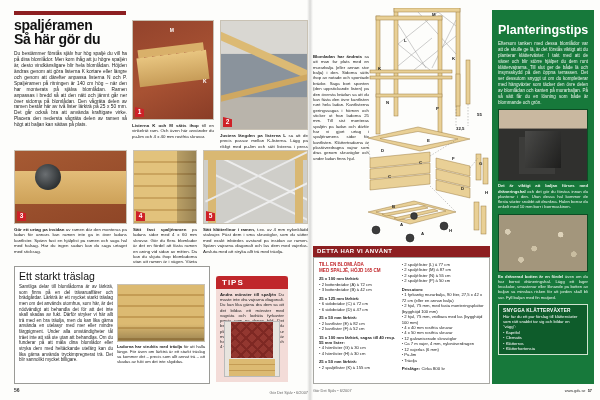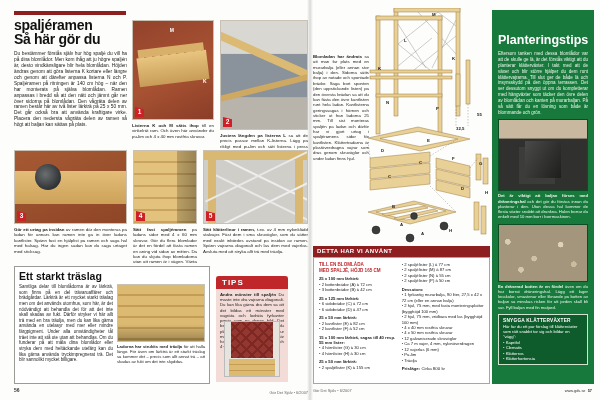--- a/index.html
+++ b/index.html
@@ -24,21 +24,21 @@
   .p3{left:14px;top:150px;width:113px;height:74px;background:linear-gradient(160deg,#a65a33,#8f4627)}
   .p3::before{content:"";position:absolute;left:0;top:28%;width:100%;height:46%;background:linear-gradient(#e3bd79,#cda158)}
   .p3::after{content:"";position:absolute;left:18%;top:18%;width:26px;height:26px;border-radius:50%;background:radial-gradient(circle at 40% 40%,#6b6f72,#2e3234 70%)}
   .p4{left:133px;top:150px;width:64px;height:74px;background:repeating-linear-gradient(#e2c27c 0 10px,#caa45e 10px 12px)}
   .p4::after{content:"";position:absolute;right:0;top:0;width:30%;height:100%;background:linear-gradient(90deg,rgba(0,0,0,.18),rgba(0,0,0,.32))}
   .p5{left:203px;top:150px;width:105px;height:74px;background:#cfcec9}
   .p5::before{content:"";position:absolute;left:8%;top:40%;width:110%;height:2px;background:#eee;transform:rotate(26deg);box-shadow:0 18px 0 #e9e9e9}
   .p5::after{content:"";position:absolute;left:8%;top:70%;width:110%;height:2px;background:#eee;transform:rotate(-26deg);box-shadow:0 -28px 0 #e9e9e9}
   .p5 .bar{position:absolute;background:#d9b873}
   .traslag-box{left:14px;top:266px;width:196px;height:118px;border:.6px solid #9a9a96;background:#fff;padding:3px 4px;overflow:hidden}
-  .traslag-title{font-size:10.5px;font-weight:bold;color:#111;margin-bottom:2px}
+  .traslag-title{font-size:10.5px;font-weight:normal;color:#111;margin-bottom:2px}
   .traslag-row{display:flex;gap:4px}
   .traslag-text{width:96px;font-size:4.5px;line-height:1.25;text-align:justify;color:#222}
   .pt{width:88px}
   .ptphoto{position:relative;width:88px;height:58px;border:.5px solid #c9c2b4;background:repeating-linear-gradient(#dcba72 0 9px,#c49c54 9px 11px)}
   .ptphoto::after{content:"";position:absolute;left:0;bottom:0;width:100%;height:30%;background:linear-gradient(rgba(0,0,0,0),rgba(0,0,0,.28))}
   .ptcap{font-size:4.2px;line-height:1.2;text-align:justify;color:#222;margin-top:2px}
   .tips-box{left:216px;top:276px;width:72px;height:106px;background:#f3dcd8;overflow:hidden}
   .tips-head{height:13px;background:#c0272b;border-radius:3px 3px 0 0;color:#fff;font-size:8px;font-weight:bold;line-height:13px;padding-left:6px;letter-spacing:1px}
   .tips-body{padding:3px 4px;font-size:4.3px;line-height:1.22;color:#222;text-align:justify}
   .tips-photo{position:absolute;right:8px;bottom:5px;width:56px;height:56px;border:.5px solid #bbb;background:#e7e4de}
@@ -55,21 +55,21 @@
   .mat-box{left:313px;top:257px;width:177px;height:127px;border:.6px solid #a7a7a2;background:#fff;padding:4px 5px;overflow:hidden}
   .mat-sub{color:#c1272b;font-weight:bold;font-size:4.6px;line-height:1.25;margin-bottom:2px}
   .mat-cols{display:flex;gap:6px}
   .mat-col{font-size:4.2px;line-height:1.3;color:#222}
   .mat-col.l{width:80px}
   .mat-col.r{width:86px}
   .mh{font-weight:bold;margin-top:3px}
   .msec .mi::before{content:"• "}
   .price{font-size:4.4px;margin-top:3px}
   
-  .sidebar{left:492px;top:10px;width:102px;height:374px;background:#17793b;padding:16px 6px 4px;overflow:hidden;color:#fff}
+  .sidebar{left:492px;top:10px;width:102px;height:374px;background:#17793b;padding:6px 6px 4px;overflow:hidden;color:#fff}
   .sb-title{font-size:12.5px;font-weight:bold;line-height:1.05;margin:8px 0 4px}
   .sb-text{font-size:4.5px;line-height:1.3;text-align:justify;color:#eef7ee}
   .sb-photo{position:relative;border:.5px solid #0d4d24;margin-top:4px}
   .sp1{height:72px;background:linear-gradient(#c9b8a0 0 26%,#30302e 27% 100%)}
   .sp1::after{content:"";position:absolute;left:30%;top:30%;width:40%;height:52%;background:linear-gradient(120deg,#4a4a48,#1e1e1d);box-shadow:-6px 6px 0 rgba(255,255,255,.06)}
   .sp2{height:58px;background:radial-gradient(circle 3px at 10% 30%,#d8cdb4 90%,rgba(0,0,0,0)) ,radial-gradient(circle 3px at 40% 60%,#cec2a6 90%,rgba(0,0,0,0)),radial-gradient(circle 3px at 70% 35%,#ded3ba 90%,rgba(0,0,0,0)),radial-gradient(circle 3px at 85% 70%,#c9bda0 90%,rgba(0,0,0,0)),radial-gradient(circle 3px at 25% 80%,#d3c7ac 90%,rgba(0,0,0,0)),#a3967c}
   .sb-cap{font-size:4.2px;line-height:1.25;text-align:justify;color:#eef7ee;margin-top:2px}
   .climber-box{border:.8px solid #cfe4cf;background:#0e5c2b;margin-top:4px;padding:3px 4px}
   .cb-title{font-size:4.8px;font-weight:bold;letter-spacing:.2px}
   .cb-intro{font-size:4.2px;line-height:1.25;margin-top:1px}

